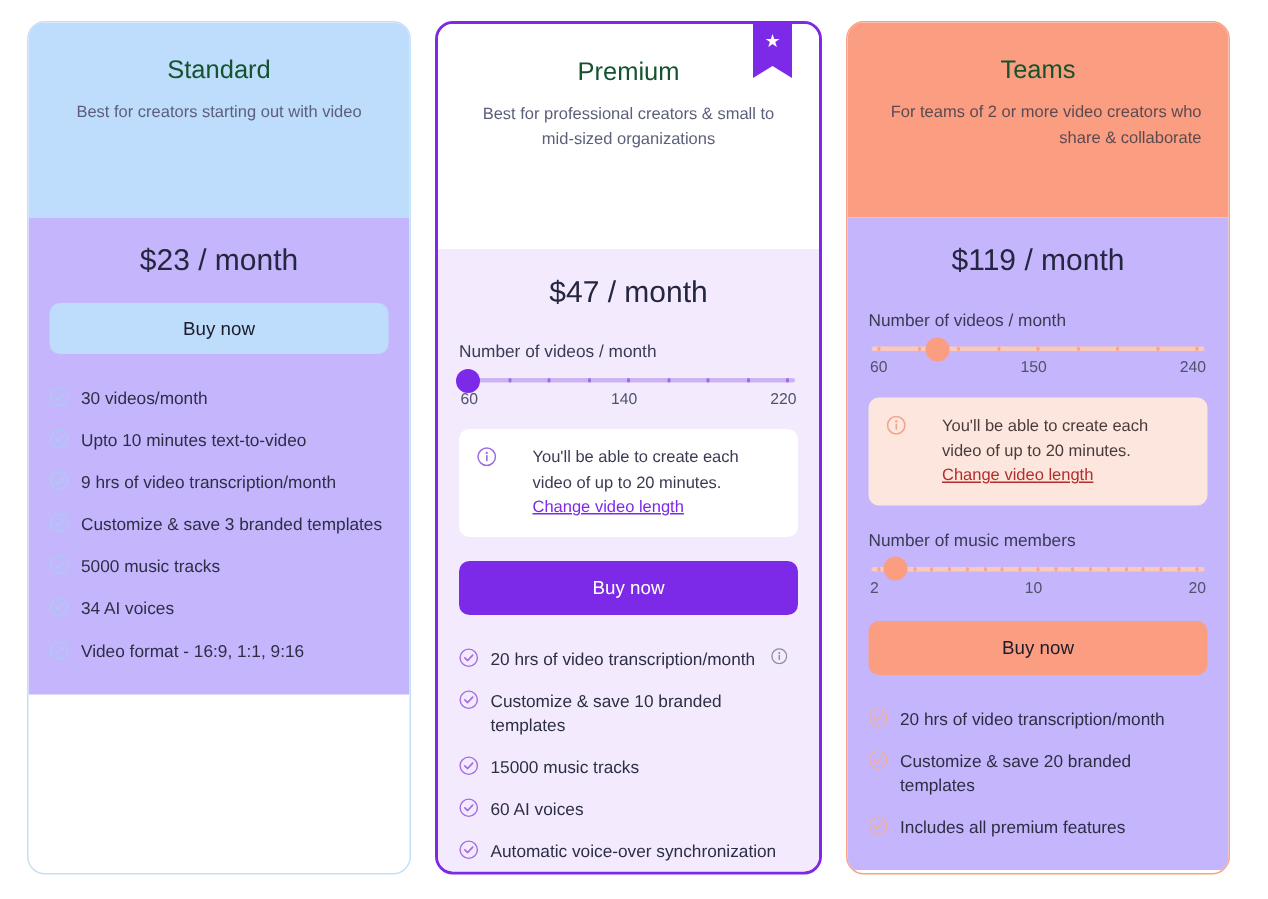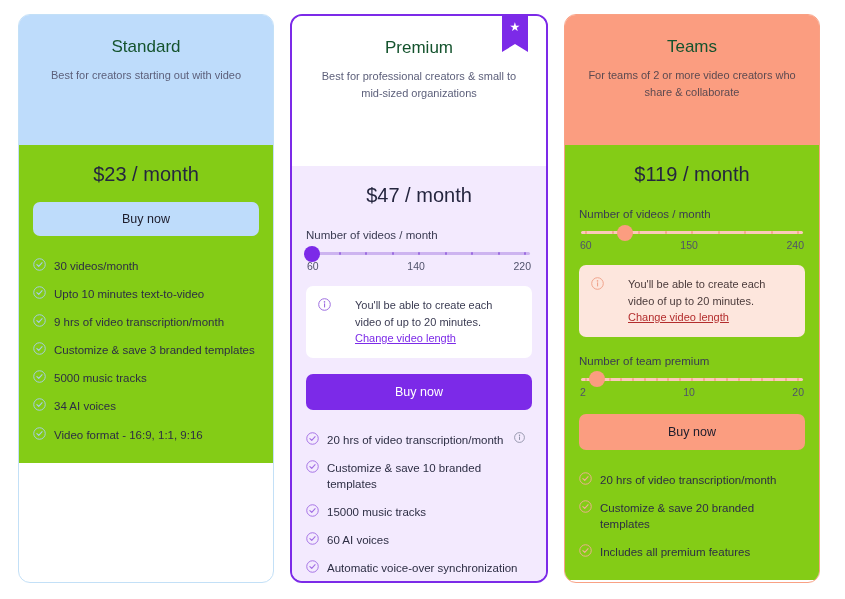--- a/index.html
+++ b/index.html
@@ -38,25 +38,25 @@
     font-size: 17px;
     color: #14532d;
     margin-bottom: 10px;
     font-weight: 400;
   }
   .plan-desc {
     font-size: 11px;
     line-height: 1.5;
     color: #5c5f7a;
   }
-  .head-teams .plan-desc { color: #5c4a50; }
+  .head-teams .plan-desc { color: #5c4a50; text-align: right; }
 
   .card-body { padding: 0 14px 14px; }
   .body-premium { background: #f3eafe; }
-  .body-standard, .body-teams { background: #84cc16; }
+  .body-standard, .body-teams { background: #c4b5fd; }
 
   .price {
     text-align: center;
     font-size: 20px;
     color: #25263f;
     padding: 18px 0 16px;
     font-weight: 400;
   }
 
   .buy-btn {
@@ -360,21 +360,21 @@
           <svg width="13" height="13" viewBox="0 0 13 13">
               <circle cx="6.5" cy="6.5" r="5.8" fill="none" stroke="#f0a48c" stroke-width="1"></circle>
               <circle cx="6.5" cy="3.9" r="0.8" fill="#f0a48c"></circle>
               <rect x="6" y="5.4" width="1.1" height="4" fill="#f0a48c"></rect>
             </svg>
         </span>
         <span><span>You'll be able to create each video of up to 20 minutes. </span><a class="info-link link-teams" href="#">Change video length</a></span>
       </div>
 
       <div class="slider-block" style="margin-top:18px">
-        <div class="slider-label">Number of team premium</div>
+        <div class="slider-label">Number of music members</div>
         <div class="track track-teams">
           <div class="ticks">
               <span class="tick tick-teams"></span>
               <span class="tick tick-teams"></span>
               <span class="tick tick-teams"></span>
               <span class="tick tick-teams"></span>
               <span class="tick tick-teams"></span>
               <span class="tick tick-teams"></span>
               <span class="tick tick-teams"></span>
               <span class="tick tick-teams"></span>

